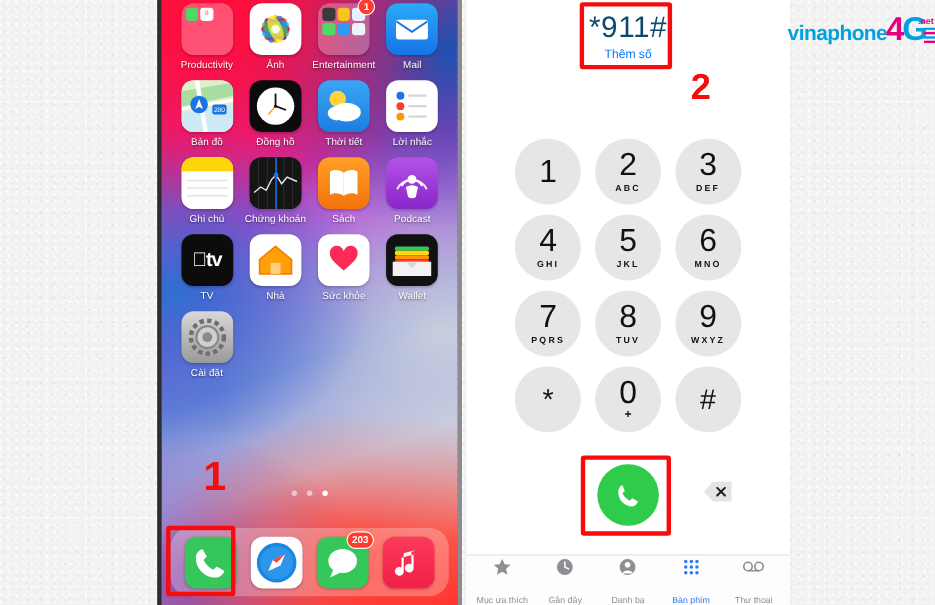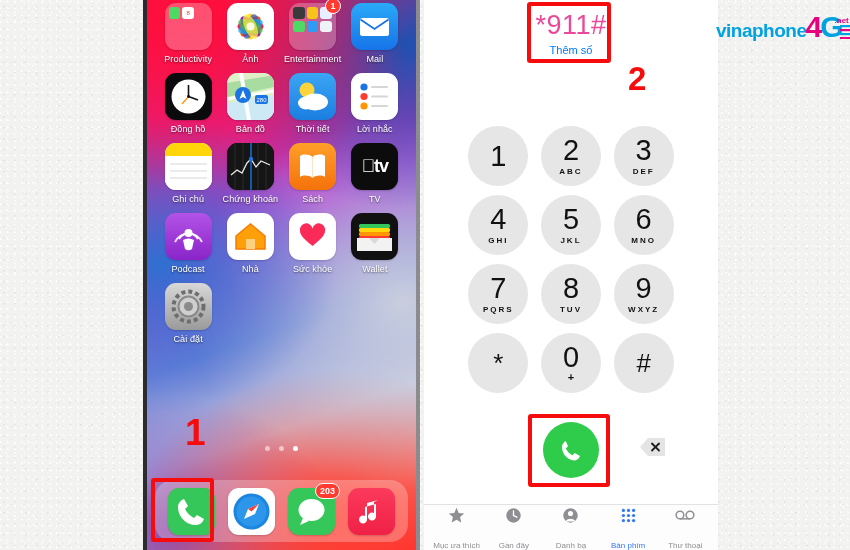--- a/index.html
+++ b/index.html
@@ -107,21 +107,21 @@
     position: absolute;
     left: 424px; top: 0; width: 294px; height: 550px;
     background: #ffffff;
   }
   #number-area {
     position: absolute; left: 0; right: 0; top: 4px;
     height: 58px;
     display: flex; flex-direction: column; align-items: center; justify-content: center;
   }
   #dialed-number {
-    font-size: 27px; color: #ec4899; letter-spacing: .5px;
+    font-size: 27px; color: #0c4a6e; letter-spacing: .5px;
     font-family: "Liberation Sans", sans-serif;
   }
   #add-number {
     margin-top: 3px; font-size: 11px; color: #007aff;
   }
   #keypad {
     position: absolute; left: 0; right: 0; top: 126px;
     display: grid;
     grid-template-columns: repeat(3, 1fr);
     row-gap: 9px;
@@ -258,47 +258,47 @@
       <div class="app-icon" style="background:linear-gradient(180deg,#2aa9f8,#1674e8)">
         <svg viewBox="0 0 47 47" width="47" height="47">
           <rect x="9" y="15" width="29" height="18" rx="2.5" fill="#fff"></rect>
           <path d="M9.5 16.5 L23.5 26 L37.5 16.5" stroke="#1674e8" stroke-width="1.8" fill="none"></path>
         </svg>
       </div>
       <div class="app-label">Mail</div>
     </div>
 
     <div class="app">
-      <div class="app-icon" style="background:#0b0b0d">
-        <svg viewBox="0 0 47 47" width="47" height="47">
-          <circle cx="23.5" cy="23.5" r="17" fill="#fff"></circle>
-          <line x1="23.5" y1="23.5" x2="23.5" y2="12" stroke="#111" stroke-width="1.6"></line>
-          <line x1="23.5" y1="23.5" x2="33" y2="27" stroke="#111" stroke-width="1.6"></line>
-          <line x1="23.5" y1="23.5" x2="17" y2="31" stroke="#ff9500" stroke-width="1.2"></line>
-          <circle cx="23.5" cy="23.5" r="1.4" fill="#111"></circle>
-        </svg>
-      </div>
-      <div class="app-label">Đồng hồ</div>
-    </div>
-
-    <div class="app">
       <div class="app-icon" style="background:#e8f4d9;overflow:hidden">
         <svg viewBox="0 0 47 47" width="47" height="47">
           <rect width="47" height="47" fill="#dff0c8"></rect>
           <path d="M0 10 L47 2 L47 14 L0 24 Z" fill="#a8dca0"></path>
           <path d="M0 30 L47 22 L47 47 L0 47 Z" fill="#cde9f5"></path>
           <path d="M14 0 L22 47" stroke="#fff" stroke-width="4" fill="none"></path>
           <path d="M0 26 L47 18" stroke="#fff" stroke-width="3" fill="none"></path>
           <circle cx="16" cy="22" r="8" fill="#1b74e4"></circle>
           <path d="M16 17 L19.5 26 L16 24 L12.5 26 Z" fill="#fff"></path>
           <rect x="28" y="22" width="13" height="9" rx="2" fill="#1b74e4"></rect>
           <text x="34.5" y="29" font-size="6" fill="#fff" text-anchor="middle" font-family="Liberation Sans, sans-serif">280</text>
         </svg>
       </div>
       <div class="app-label">Bản đồ</div>
+    </div>
+
+    <div class="app">
+      <div class="app-icon" style="background:#0b0b0d">
+        <svg viewBox="0 0 47 47" width="47" height="47">
+          <circle cx="23.5" cy="23.5" r="17" fill="#fff"></circle>
+          <line x1="23.5" y1="23.5" x2="23.5" y2="12" stroke="#111" stroke-width="1.6"></line>
+          <line x1="23.5" y1="23.5" x2="33" y2="27" stroke="#111" stroke-width="1.6"></line>
+          <line x1="23.5" y1="23.5" x2="17" y2="31" stroke="#ff9500" stroke-width="1.2"></line>
+          <circle cx="23.5" cy="23.5" r="1.4" fill="#111"></circle>
+        </svg>
+      </div>
+      <div class="app-label">Đồng hồ</div>
     </div>
 
     <div class="app">
       <div class="app-icon" style="background:linear-gradient(180deg,#3aa6f5,#1b7ee0)">
         <svg viewBox="0 0 47 47" width="47" height="47">
           <circle cx="18" cy="17" r="7.5" fill="#ffd43b"></circle>
           <ellipse cx="26" cy="29" rx="13" ry="8.5" fill="#fff"></ellipse>
           <ellipse cx="17" cy="30" rx="8" ry="6.5" fill="#fff"></ellipse>
         </svg>
       </div>
@@ -355,36 +355,36 @@
         <svg viewBox="0 0 47 47" width="47" height="47">
           <path d="M23.5 14 C20 11, 14 11, 11 13 L11 34 C14 32, 20 32, 23.5 35 Z" fill="#fff"></path>
           <path d="M23.5 14 C27 11, 33 11, 36 13 L36 34 C33 32, 27 32, 23.5 35 Z" fill="#fff"></path>
         </svg>
       </div>
       <div class="app-label">Sách</div>
     </div>
 
 
     <div class="app">
-      <div class="app-icon" style="background:#0c0c0c;display:flex;align-items:center;justify-content:center">
-        <span style="color:#fff;font-size:18px;font-weight:bold;letter-spacing:-1px">tv</span>
-      </div>
-      <div class="app-label">TV</div>
-    </div>
-
-    <div class="app">
       <div class="app-icon" style="background:linear-gradient(180deg,#b353e6,#8a24c9)">
         <svg viewBox="0 0 47 47" width="47" height="47">
           <circle cx="23.5" cy="20" r="4" fill="#fff"></circle>
           <path d="M18 27 Q23.5 24 29 27 L27 36 Q23.5 38.5 20 36 Z" fill="#fff"></path>
           <path d="M14 26 A11 11 0 0 1 33 26" stroke="#fff" stroke-width="2" fill="none"></path>
           <path d="M10 29 A15 15 0 0 1 37 29" stroke="#fff" stroke-width="1.8" fill="none" opacity=".85"></path>
         </svg>
       </div>
       <div class="app-label">Podcast</div>
+    </div>
+
+    <div class="app">
+      <div class="app-icon" style="background:#0c0c0c;display:flex;align-items:center;justify-content:center">
+        <span style="color:#fff;font-size:18px;font-weight:bold;letter-spacing:-1px">tv</span>
+      </div>
+      <div class="app-label">TV</div>
     </div>
 
     <div class="app">
       <div class="app-icon" style="background:#fff">
         <svg viewBox="0 0 47 47" width="47" height="47">
           <path d="M23.5 11 L38 23 L38 36 L9 36 L9 23 Z" fill="#ff9f0a"></path>
           <path d="M23.5 11 L38 23 L38 36 L9 36 L9 23 Z" fill="none" stroke="#f57c00" stroke-width="1.5"></path>
           <rect x="19" y="26" width="9" height="10" fill="#ffd080"></rect>
         </svg>
       </div>

